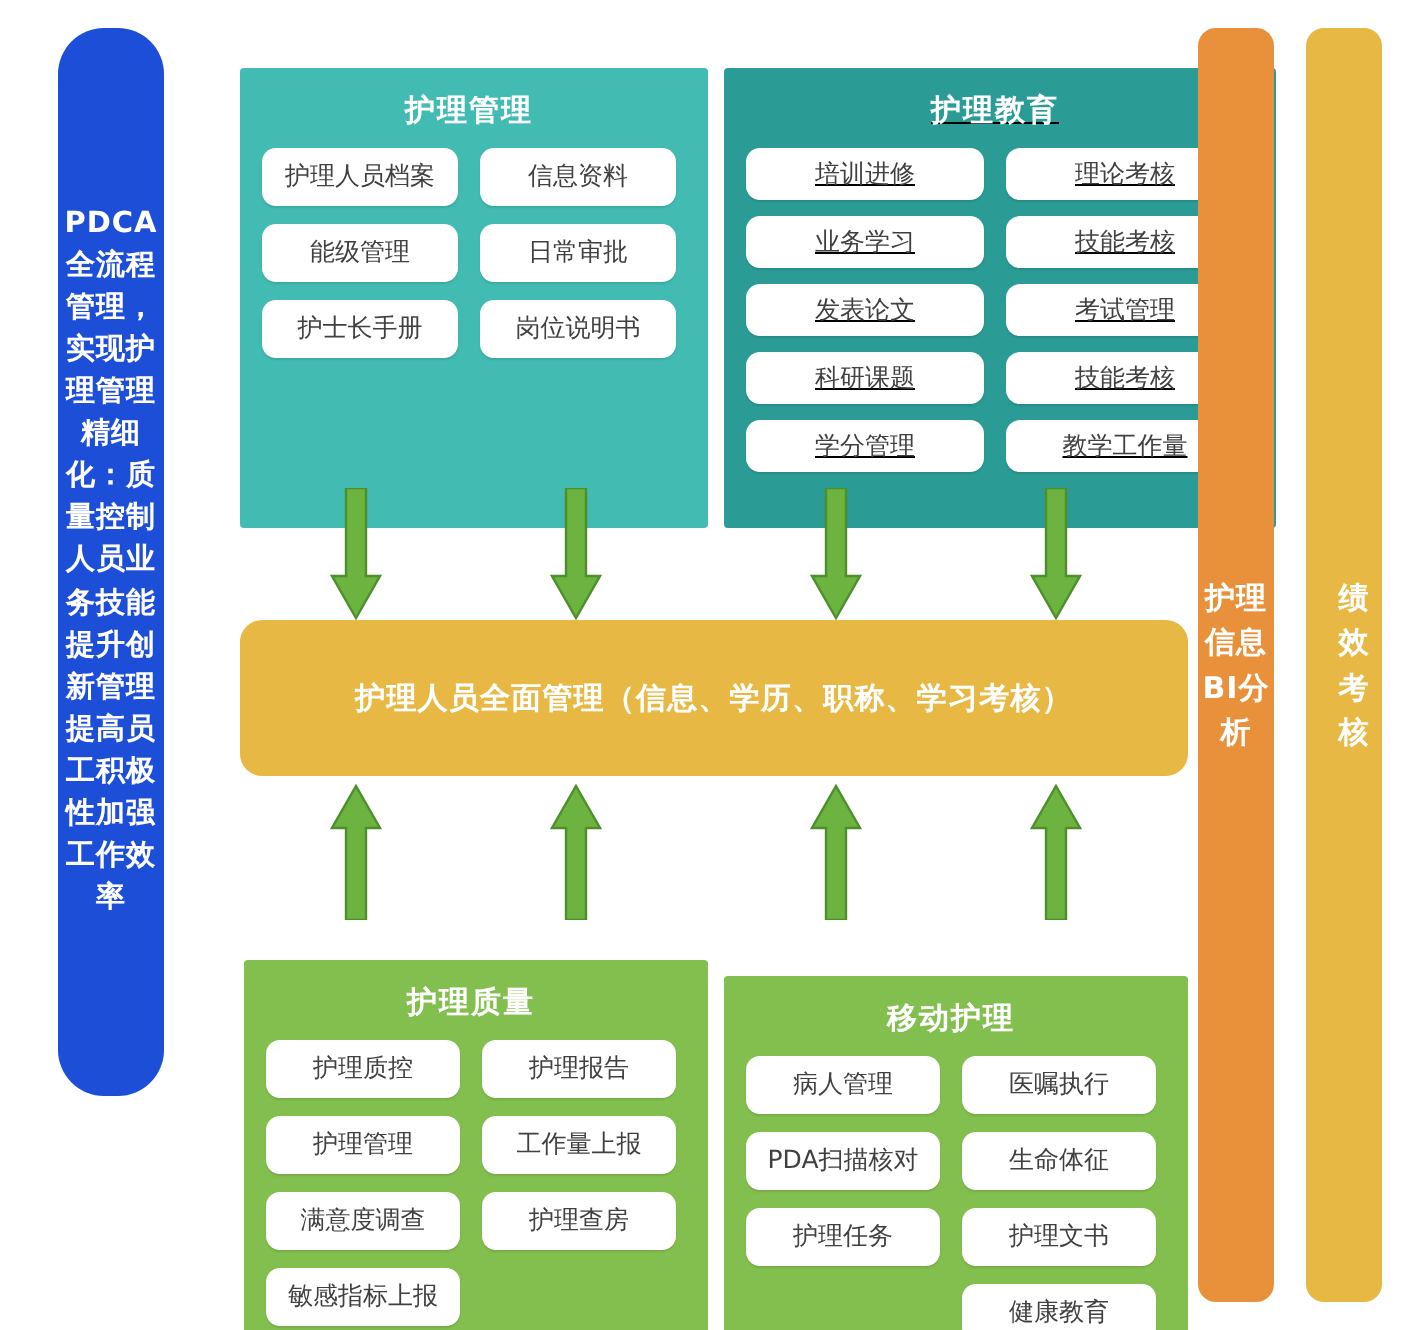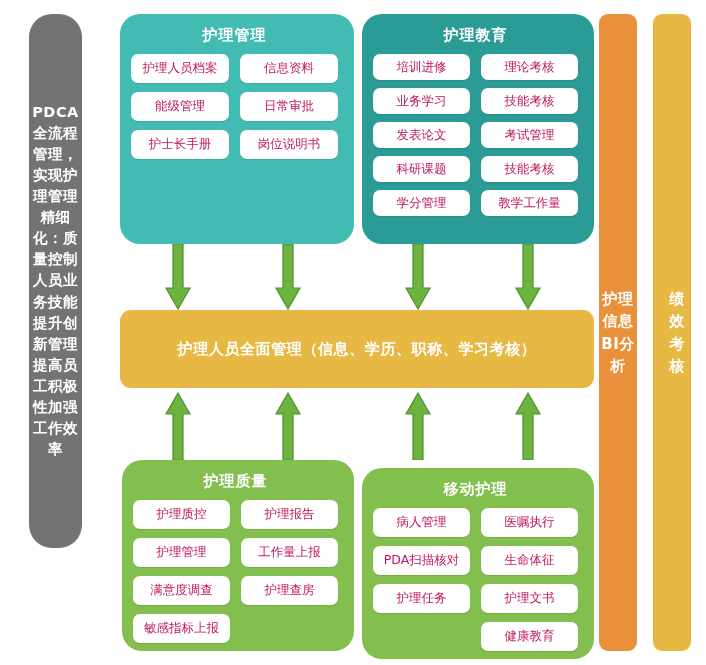--- a/index.html
+++ b/index.html
@@ -35,21 +35,21 @@
     line-height: 1.42;
     font-weight: bold;
     letter-spacing: 0.5px;
   }
 
   #left-col {
     left: 29px;
     top: 14px;
     width: 53px;
     height: 534px;
-    background: #737373;
+    background: #1d4ed8;
     border-radius: 23px;
   }
   #left-col .vtext {
     font-size: 14.5px;
     padding: 0 3px;
     line-height: 1.45;
   }
 
   #bi-col {
     left: 599px;
@@ -72,23 +72,24 @@
   }
   #perf-col .vtext {
     font-size: 15px;
     line-height: 1.5;
     margin-left: 10px;
   }
 
   
   .panel {
     position: absolute;
-    border-radius: 20px;
+    border-radius: 2px;
     box-sizing: border-box;
     padding: 9px 16px 12px 11px;
+    margin-top: 20px;
   }
   .panel-title {
     text-align: center;
     color: #ffffff;
     font-weight: bold;
     font-size: 15px;
     letter-spacing: 1px;
     margin: 3px 0 9px 0;
   }
   .grid {
@@ -98,42 +99,43 @@
     row-gap: 9px;
   }
   .chip {
     background: #ffffff;
     border-radius: 7px;
     height: 29px;
     display: flex;
     align-items: center;
     justify-content: center;
     font-size: 12.5px;
-    color: #be185d;
+    color: #404040;
     box-shadow: 0 1px 1px rgba(0,0,0,0.10);
     white-space: nowrap;
   }
   .chip.empty {
     background: transparent;
     box-shadow: none;
   }
 
   #panel-manage {
     left: 120px;
     top: 14px;
     width: 234px;
     height: 230px;
     background: #42bcb2;
   }
   #panel-edu {
     left: 362px;
     top: 14px;
-    width: 232px;
+    width: 276px;
     height: 230px;
     background: #2b9b96;
+    text-decoration: underline;
   }
   #panel-quality {
     left: 122px;
     top: 460px;
     width: 232px;
     height: 191px;
     background: #83bf4f;
   }
   #panel-mobile {
     left: 362px;

